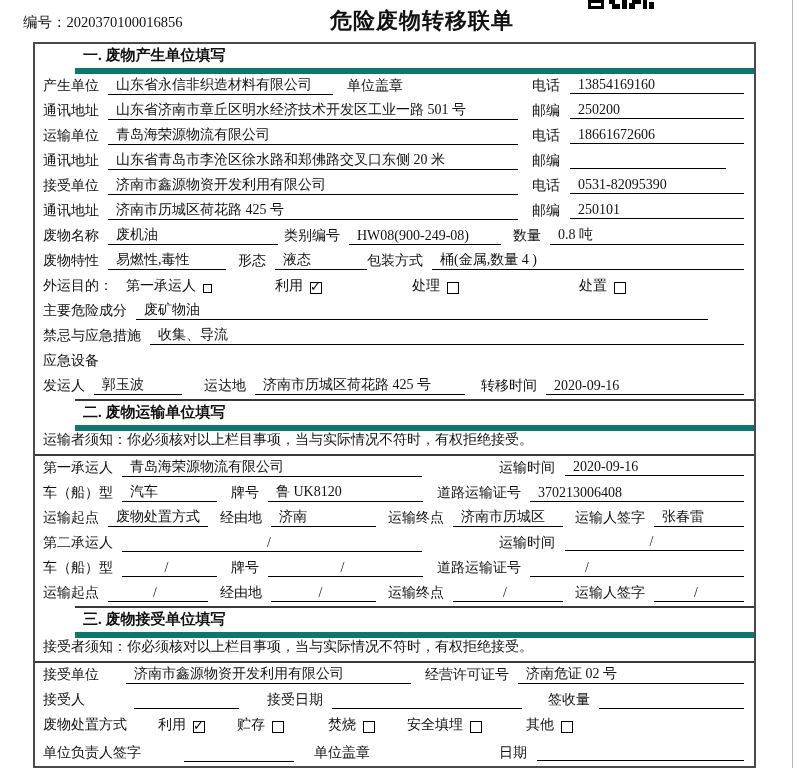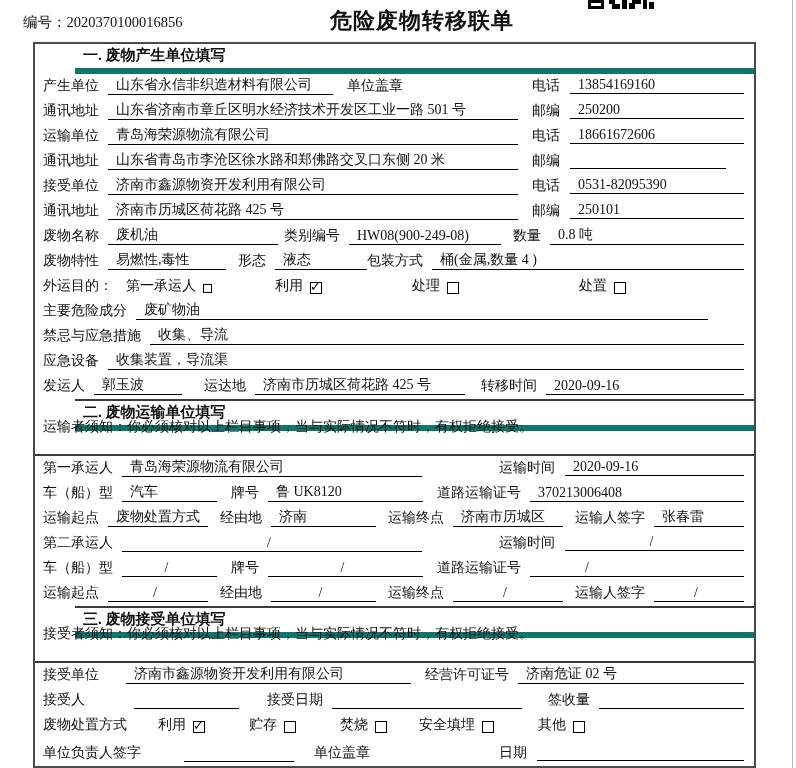--- a/index.html
+++ b/index.html
@@ -9,21 +9,21 @@
   .page{position:relative;width:796px;height:768px;background:#fff;}
   .edge-line{position:absolute;top:0;bottom:0;right:3px;border-left:1px solid #b8b8b8;}
   .topbar{position:relative;height:40px;}
   .doc-no{position:absolute;left:23px;top:13px;font-size:14.5px;white-space:nowrap;}
   .title{position:absolute;left:330px;top:6px;font-size:22px;font-weight:700;letter-spacing:1px;white-space:nowrap;}
   .qr{position:absolute;left:588px;top:0;width:66px;height:9px;}
   .tbl{position:absolute;left:33px;top:42px;width:723px;border:2px solid #4a4a4a;background:#fff;box-sizing:border-box;}
   .sec-h{font-weight:700;font-size:15px;padding:3px 8px 4px 8px;border-bottom:6px solid #0f766e;height:17px;line-height:17px;margin-left:40px;}
   .sec-h.mid{border-top:2px solid #3a3a3a;}
   .row{display:flex;align-items:flex-end;height:25px;box-sizing:border-box;padding:0 10px 4px 8px;}
-  .row.note{border-bottom:2px solid #3a3a3a;padding-bottom:18px;}
+  .row.note{border-bottom:2px solid #3a3a3a;padding-bottom:5px;}
   .lbl{white-space:nowrap;margin-right:9px;}
   .u{border-bottom:1px solid #000;padding:0 6px 0 8px;white-space:nowrap;overflow:hidden;min-height:17px;box-sizing:border-box;font-family:Liberation Serif, serif;}
   .fill{flex:1;}
   .c{text-align:center;padding-left:0;}
   .rgrp{margin-left:auto;width:212px;display:flex;align-items:flex-start;flex-shrink:0;}
   .rgrp.w245{width:245px;}
   .rgrp .lbl{margin-right:10px;}
   .rgrp .u{flex:1;}
   .opt{display:flex;align-items:flex-end;white-space:nowrap;}
   .cb{width:12px;height:12px;border:1.5px solid #000;display:inline-block;position:relative;
@@ -159,21 +159,20 @@
       <span class="u fill" style="margin-right:36px">废矿物油</span>
     </div>
 
     <div class="row">
       <span class="lbl">禁忌与应急措施</span>
       <span class="u fill">收集、导流</span>
     </div>
 
     <div class="row">
       <span class="lbl">应急设备</span>
-      <span class="u fill">收集装置，导流渠</span>
     </div>
 
     <div class="row">
       <span class="lbl">发运人</span>
       <span class="u" style="width:88px">郭玉波</span>
       <span class="lbl" style="margin-left:22px">运达地</span>
       <span class="u" style="width:210px">济南市历城区荷花路 425 号</span>
       <span class="lbl" style="margin-left:16px">转移时间</span>
       <span class="u fill">2020-09-16</span>
     </div>
@@ -264,21 +263,21 @@
       <span class="lbl" style="margin-left:26px">签收量</span>
       <span class="u fill"></span>
     </div>
 
     <div class="row">
       <span class="lbl">废物处置方式</span>
       <span class="opt" style="margin-left:22px">
         <span>利用</span>
         <span class="cb" data-checked="true"></span>
       </span>
-      <span class="opt" style="margin-left:44px">
+      <span class="opt" style="margin-left:32px">
         <span>贮存</span>
         <span class="cb" data-checked="false"></span>
       </span>
       <span class="opt" style="margin-left:44px">
         <span>焚烧</span>
         <span class="cb" data-checked="false"></span>
       </span>
       <span class="opt" style="margin-left:32px">
         <span>安全填埋</span>
         <span class="cb" data-checked="false"></span>

